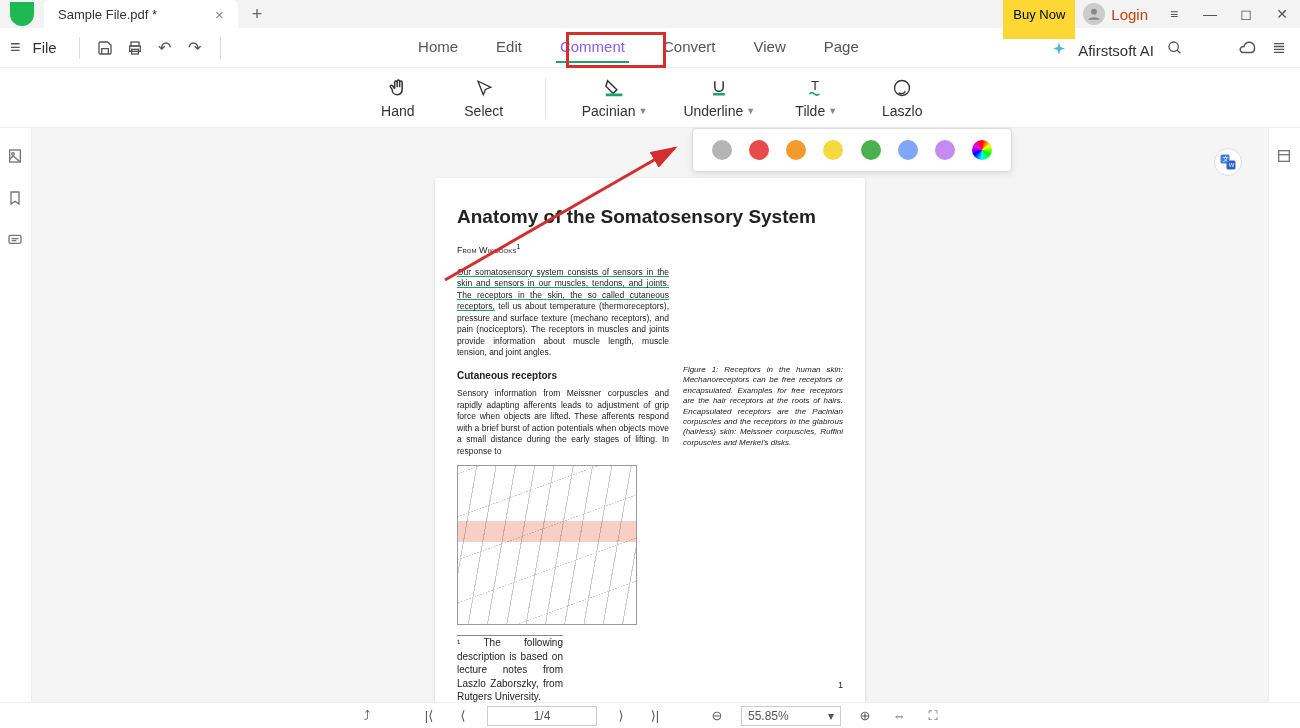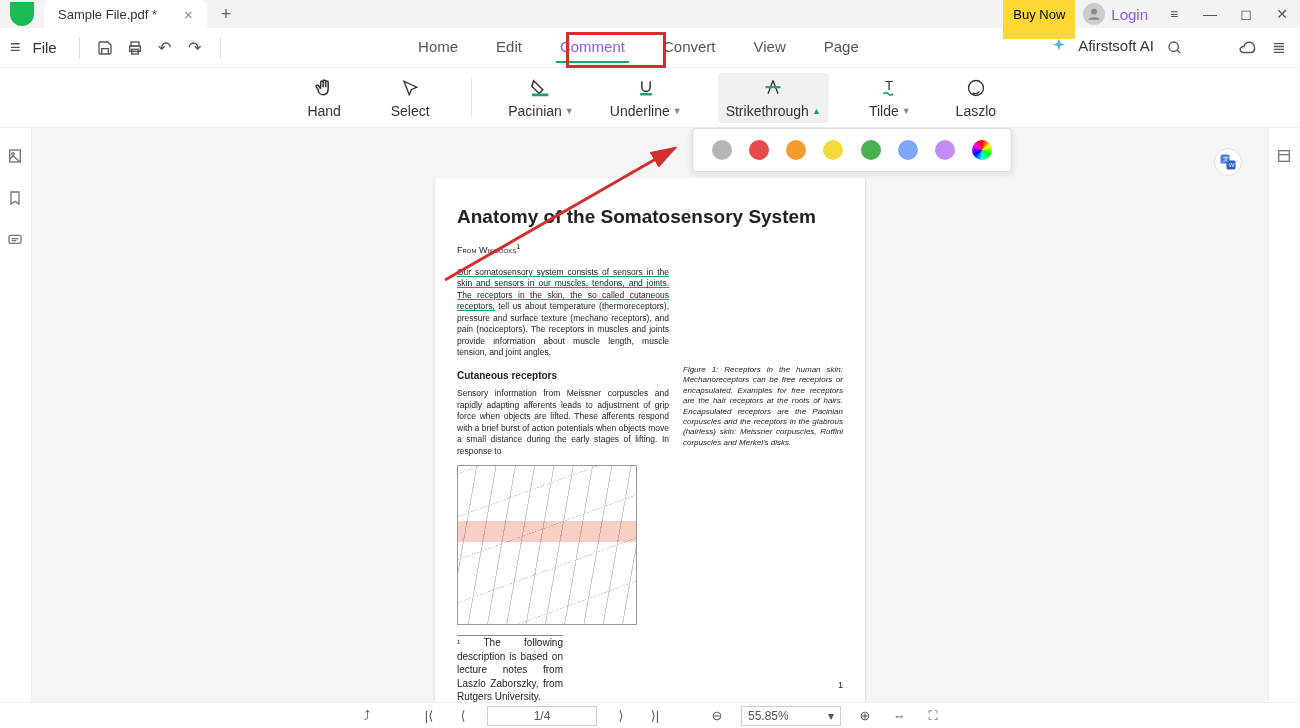--- a/index.html
+++ b/index.html
@@ -1,39 +1,39 @@
 <!DOCTYPE html>
 <html><head>
 <meta charset="utf-8">
 <style>
 * { margin:0; padding:0; box-sizing:border-box; font-family:"Segoe UI",Arial,sans-serif; }
 html,body { width:1300px; height:728px; overflow:hidden; background:#fff; }
 
 .titlebar { height:28px; display:flex; align-items:center; background:#f3f3f3; }
 .logo { width:24px; height:24px; margin:0 10px; background:#1db954; border-radius:0 0 12px 12px; }
-.tab { height:28px; background:#fff; display:flex; align-items:center; padding:0 14px; font-size:13px; color:#333; border-top-left-radius:6px; border-top-right-radius:6px; gap:27px; }
+.tab { height:28px; background:#fff; display:flex; align-items:center; padding:0 14px; font-size:13px; color:#333; border-top-left-radius:6px; border-top-right-radius:6px; gap:58px; }
 .tab .x { color:#888; font-size:15px; }
 .addtab { padding:0 14px; color:#666; font-size:18px; }
 .spacer { flex:1; }
 .buy { background:#fdd835; padding:17px 10px; font-size:13px; margin-right:8px;text-align:right; }
-.login { display:flex; align-items:center; gap:6px; font-size:15px; color:#8b5cf6; margin-right:8px; }
+.login { display:flex; align-items:center; gap:6px; font-size:15px; color:#c2410c; margin-right:8px; }
 .avatar { width:22px; height:22px; border-radius:50%; background:#ccc; display:flex; align-items:center; justify-content:center; }
 .winbtn { width:36px; text-align:center; color:#555; font-size:14px; }
 
 .menubar { height:40px; display:flex; align-items:center; padding:0 10px; background:#fff; border-bottom:1px solid #eee; }
 .menu-left { display:flex; align-items:center; gap:8px; }
 .hamb { font-size:18px; color:#555; margin-right:4px;}
 .file { font-size:15px; color:#333; margin-right:8px;}
 .sep { width:1px; height:22px; background:#ddd; margin:0 6px;}
 .ico { width:22px; height:22px; display:flex; align-items:center; justify-content:center; color:#555; font-size:16px;}
 .menu-center { flex:1; display:flex; justify-content:center; gap:30px; }
 .menu-item { font-size:15px; color:#555; padding:6px 4px; position:relative;text-align:center;}
 .menu-item.active { color:#8b5cf6; border-bottom:2px solid #1aa36a;}
 .redbox { position:absolute; border:3px solid #d32f2f; pointer-events:none; }
-.menu-right { display:flex; align-items:flex-start; gap:10px; font-size:15px; color:#333; }
+.menu-right { display:flex; align-items:flex-end; gap:10px; font-size:15px; color:#333; }
 .ai-ico { width:18px; height:18px; }
 
 .toolbar { height:60px; display:flex; align-items:center; justify-content:center; gap:36px; background:#fff; border-bottom:1px solid #eee; position:relative;}
 .tool { display:flex; flex-direction:column; align-items:center; gap:4px; font-size:14px; color:#333; min-width:50px;}
 .tool.active { background:#f1f1f1; padding:4px 8px; border-radius:4px;}
 .tool-ico { height:22px; display:flex; align-items:center; justify-content:center; }
 .tool-label { display:flex; align-items:center; gap:3px;}
 .dd { font-size:9px; color:#888;}
 .vsep { width:1px; height:40px; background:#e4e4e4; }
 
@@ -188,32 +188,20 @@
   <div class="tool">
     <span class="tool-ico">
         <svg width="20" height="20" viewBox="0 0 24 24">
           <path d="M7 4v7a5 5 0 0 0 10 0V4" fill="none" stroke="#333" stroke-width="1.8"></path>
           <rect x="5" y="18" width="14" height="3" fill="#1aa36a"></rect>
         </svg>
       </span>
     <span class="tool-label">
         <span>Underline</span>
         <span class="dd">▼</span>
-      </span>
-  </div>
-  <div class="tool active">
-    <span class="tool-ico">
-        <svg width="20" height="20" viewBox="0 0 24 24">
-          <path d="M12 3l-6 16M12 3l6 16" fill="none" stroke="#333" stroke-width="1.6"></path>
-          <line x1="3" y1="11" x2="21" y2="11" stroke="#1aa36a" stroke-width="2.5"></line>
-        </svg>
-      </span>
-    <span class="tool-label">
-        <span>Strikethrough</span>
-        <span class="dd" style="color:#1aa36a">▲</span>
       </span>
   </div>
   <div class="tool">
     <span class="tool-ico">
         <svg width="20" height="20" viewBox="0 0 24 24">
           <text x="6" y="14" font-size="16" fill="#333">T</text>
           <path d="M4 19q3-3 6 0t6 0" fill="none" stroke="#1aa36a" stroke-width="2"></path>
         </svg>
       </span>
     <span class="tool-label">

